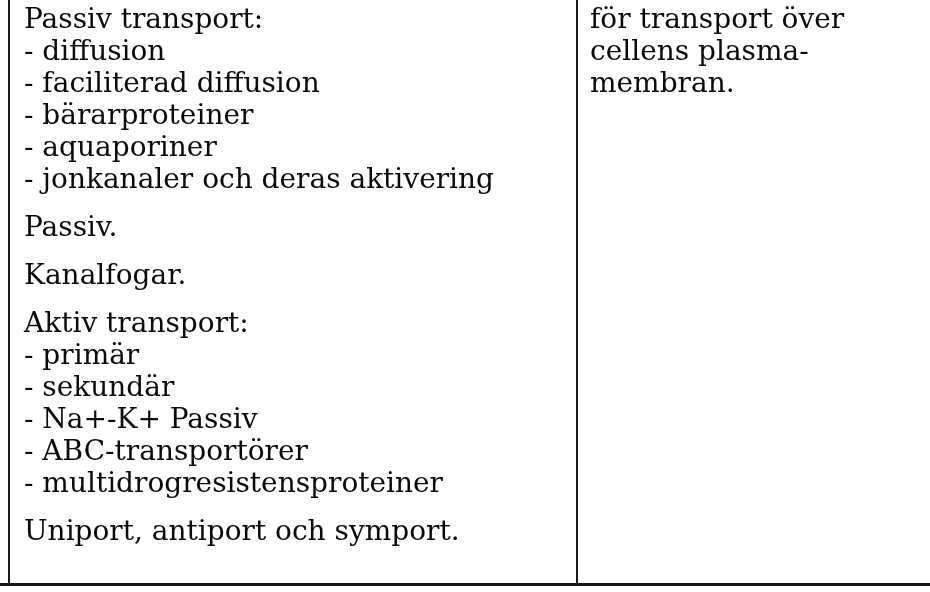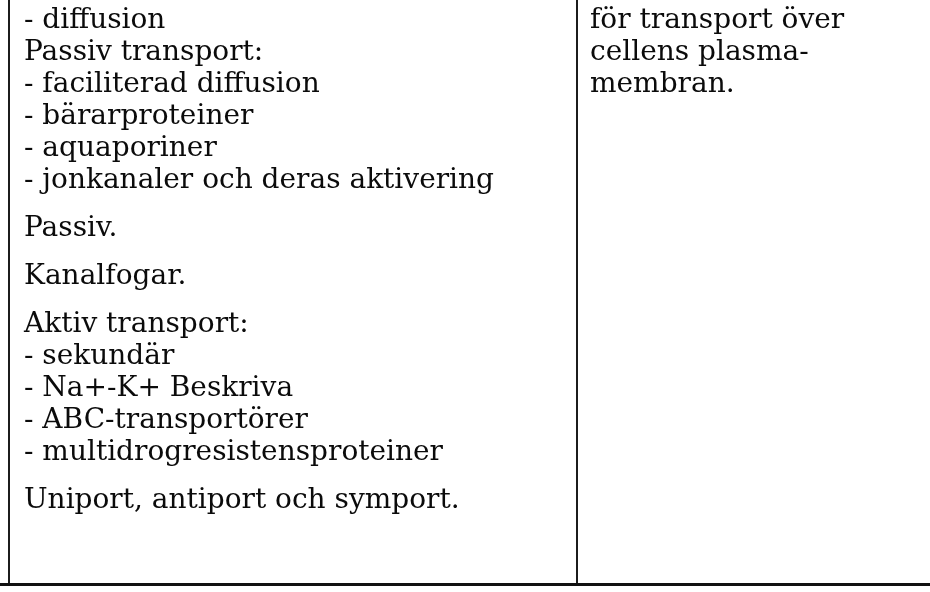--- a/index.html
+++ b/index.html
@@ -51,40 +51,41 @@
 
 <div class="page">
 
   <div class="vline left-border"></div>
   <div class="vline column-divider"></div>
   <div class="hline-bottom"></div>
 
   <div class="cell-content left">
 
     <p class="para">
+      <span class="line">Passiv transport:</span>
       <span class="line">- diffusion</span>
-      <span class="line">Passiv transport:</span>
       <span class="line">- faciliterad diffusion</span>
       <span class="line">- bärarproteiner</span>
       <span class="line">- aquaporiner</span>
       <span class="line">- jonkanaler och deras aktivering</span>
     </p>
 
     <p class="para">
       <span class="line">Passiv.</span>
     </p>
 
     <p class="para">
       <span class="line">Kanalfogar.</span>
     </p>
 
     <p class="para">
       <span class="line">Aktiv transport:</span>
+      <span class="line">- primär</span>
       <span class="line">- sekundär</span>
-      <span class="line">- Na+-K+ Beskriva</span>
+      <span class="line">- Na+-K+ Passiv</span>
       <span class="line">- ABC-transportörer</span>
       <span class="line">- multidrogresistensproteiner</span>
     </p>
 
     <p class="para">
       <span class="line">Uniport, antiport och symport.</span>
     </p>
 
   </div>
 

